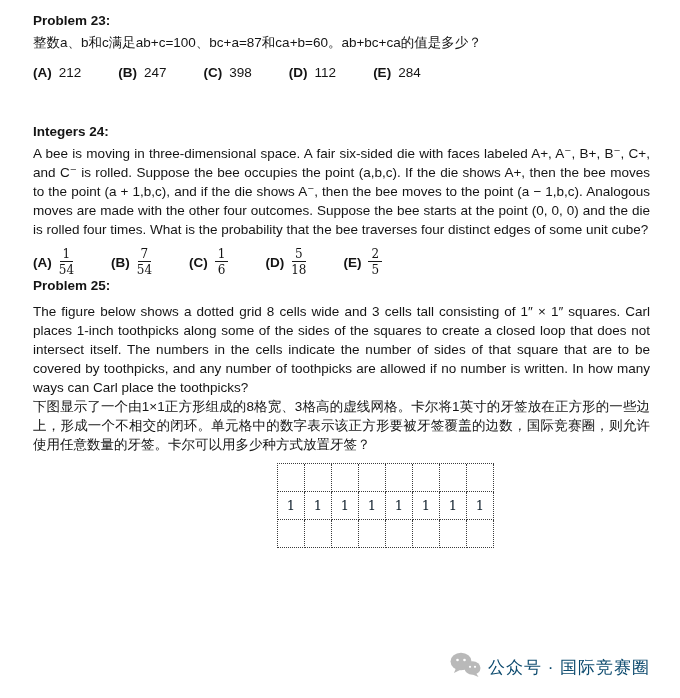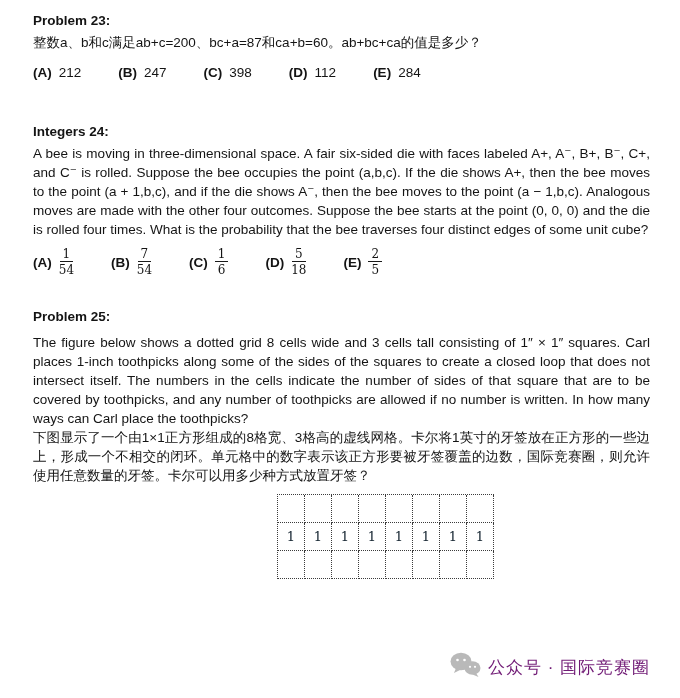--- a/index.html
+++ b/index.html
@@ -38,56 +38,56 @@
     flex-direction:column;
     align-items:center;
     font-family:"DejaVu Serif","Liberation Serif",serif;
     font-size:12px;
     line-height:1.2;
   }
   .frac .num{border-bottom:1px solid #1a1a1a;padding:0 3px 0px;}
   .frac .den{padding-top:1px;}
   #p24{margin-top:44px;}
   #p24 .choices{margin-top:8px;}
-  #p25{margin-top:31px;}
+  #p25{}
   #p25 .prob-heading{margin-bottom:9px;}
   .grid{
     display:grid;
     margin:9px 0 0 244px;
     border-top:1px dotted #3c3c3c;
     border-left:1px dotted #3c3c3c;
     width:max-content;
   }
   .gcell{
     width:26px;height:27px;
     border-right:1px dotted #3c3c3c;
     border-bottom:1px dotted #3c3c3c;
     display:flex;align-items:center;justify-content:center;
     font-family:"DejaVu Serif","Liberation Serif",serif;
     font-size:13px;color:#10202c;
   }
   .watermark{
     position:absolute;
     left:450px;top:652px;
     display:flex;align-items:center;gap:7px;
-    color:#701a75;
+    color:#0c4a6e;
     font-size:17px;
     letter-spacing:1px;
     background:transparent;
   }
   .wm-icon{flex:0 0 auto;}
 </style>
 </head>
 <body>
 
 <div class="page">
 
   <section id="p23">
     <h2 class="prob-heading">Problem 23:</h2>
-    <p class="para">整数a、b和c满足ab+c=200、bc+a=87和ca+b=60。ab+bc+ca的值是多少？</p>
+    <p class="para">整数a、b和c满足ab+c=100、bc+a=87和ca+b=60。ab+bc+ca的值是多少？</p>
     <div class="choices">
       <span class="choice">
           <span class="clabel">(A)</span>
           <span class="cval">212</span>
         </span>
       <span class="choice">
           <span class="clabel">(B)</span>
           <span class="cval">247</span>
         </span>
       <span class="choice">

